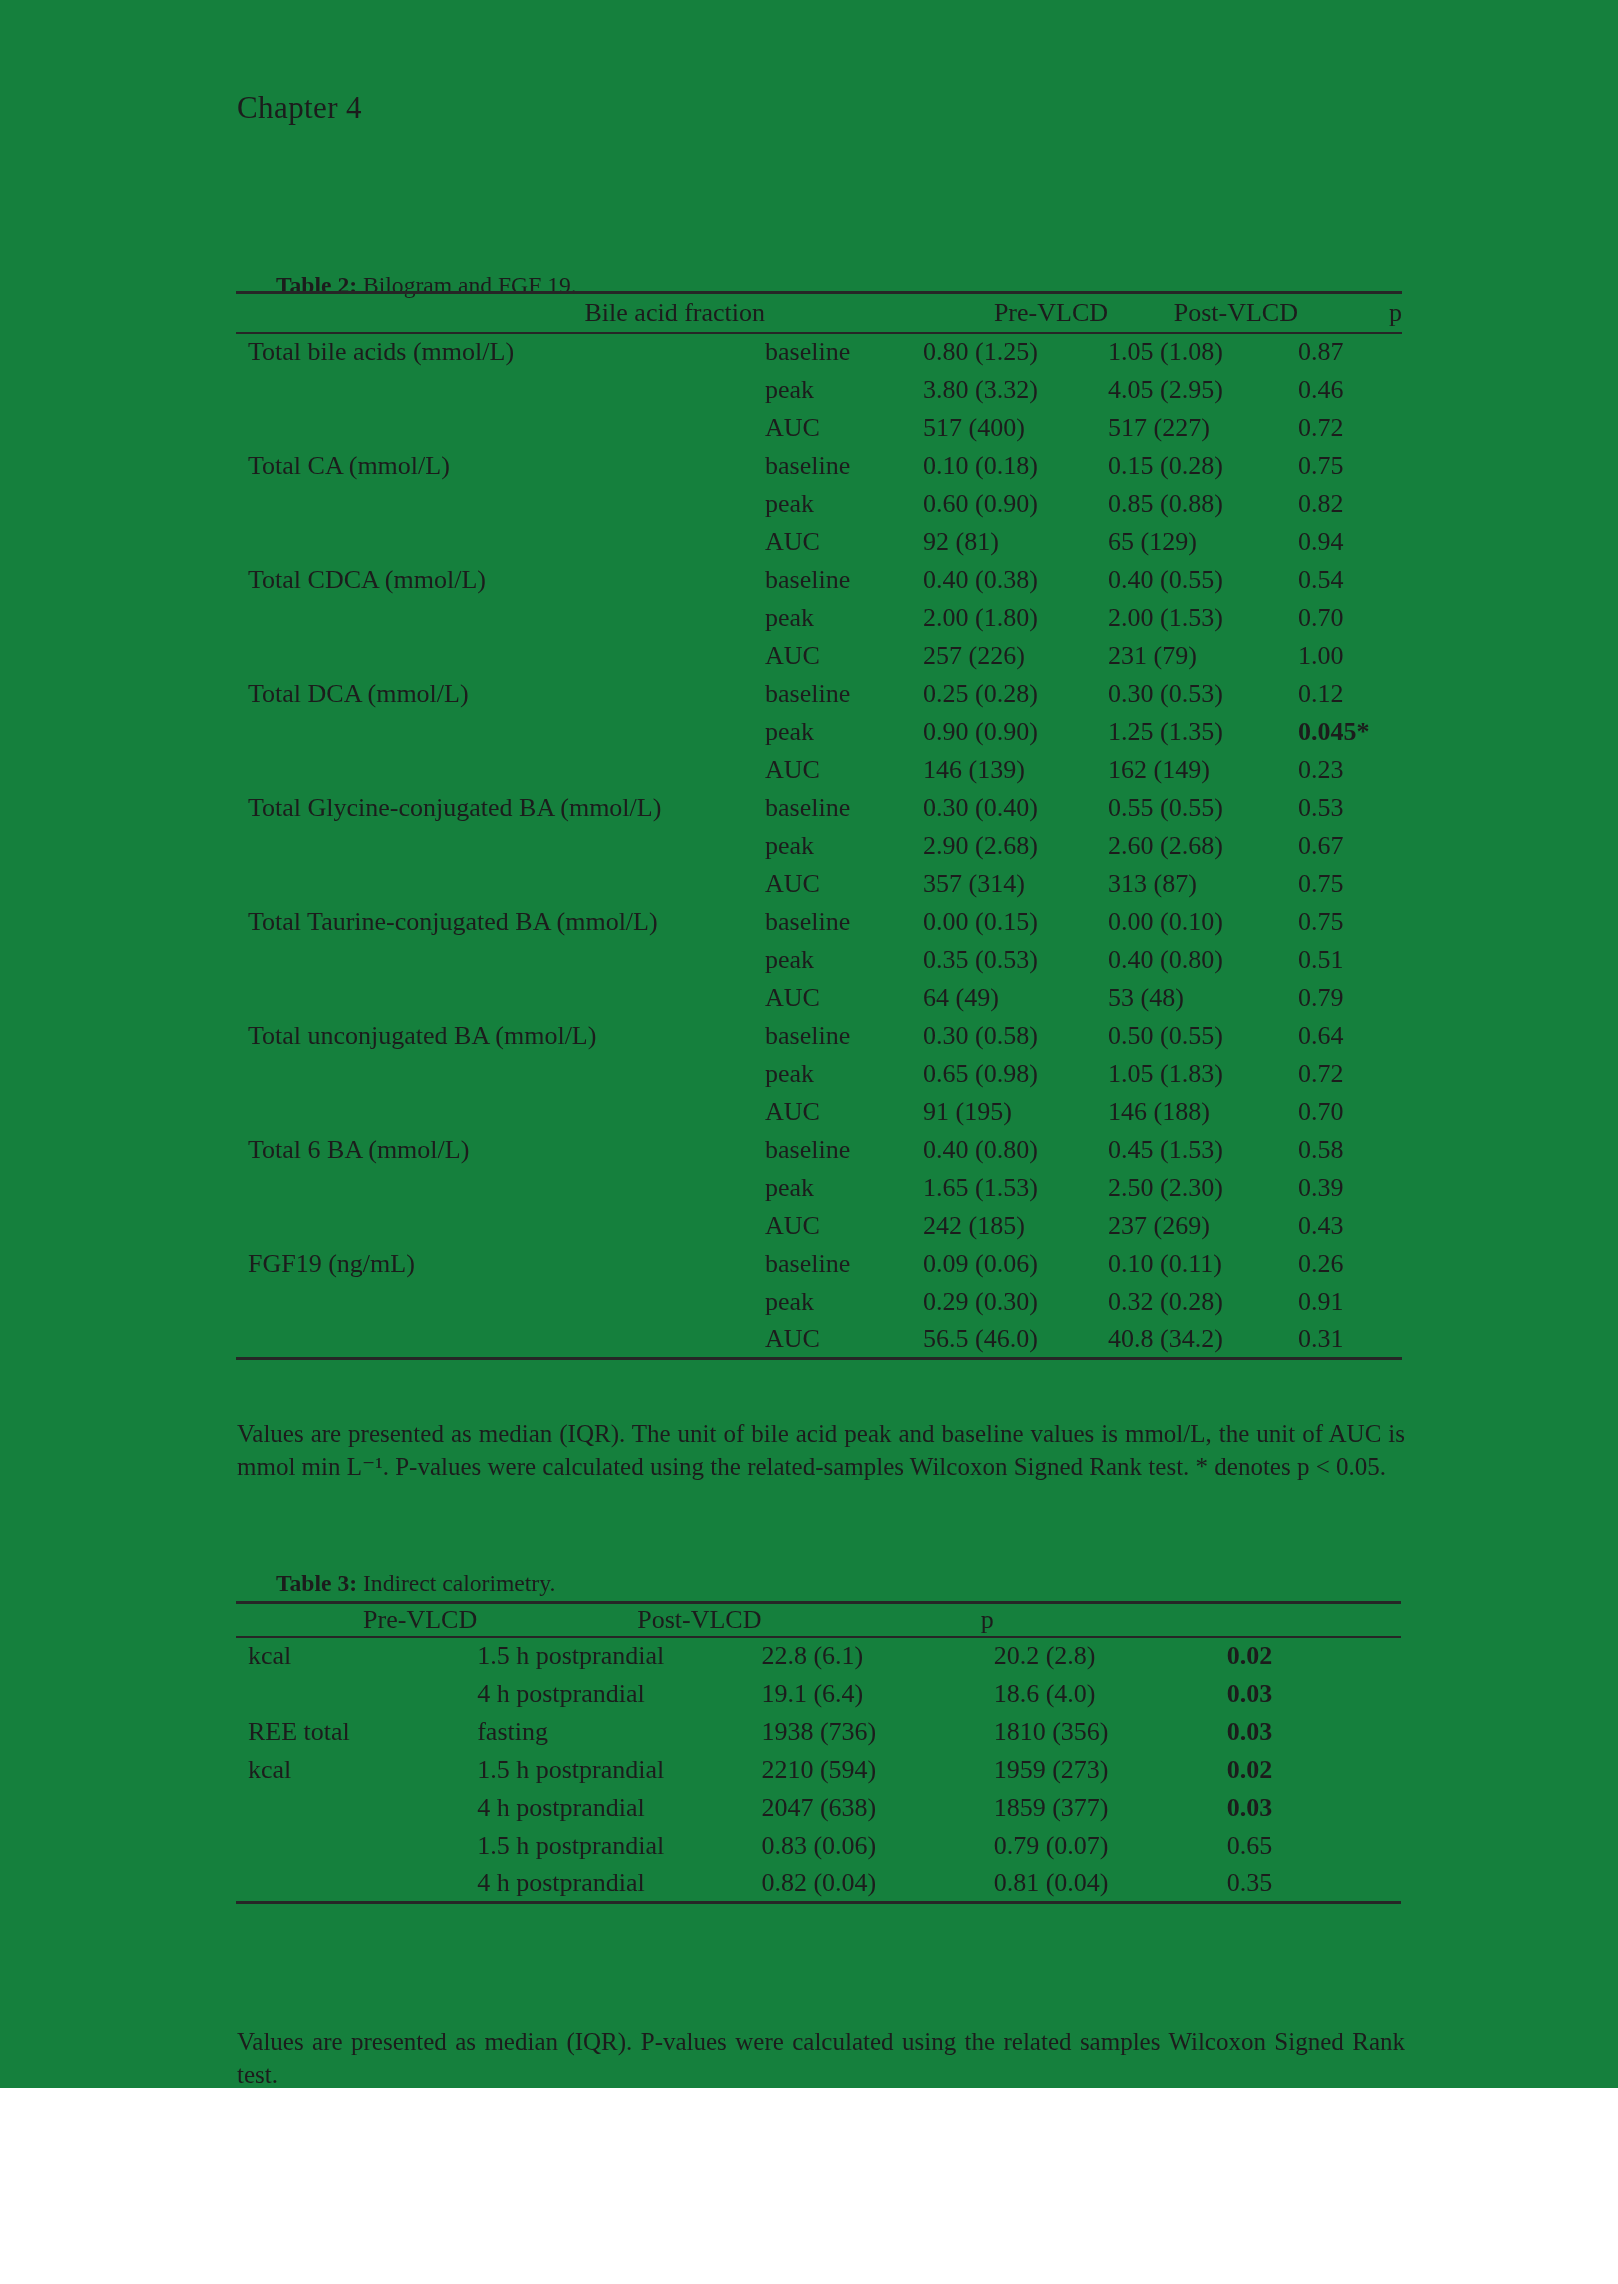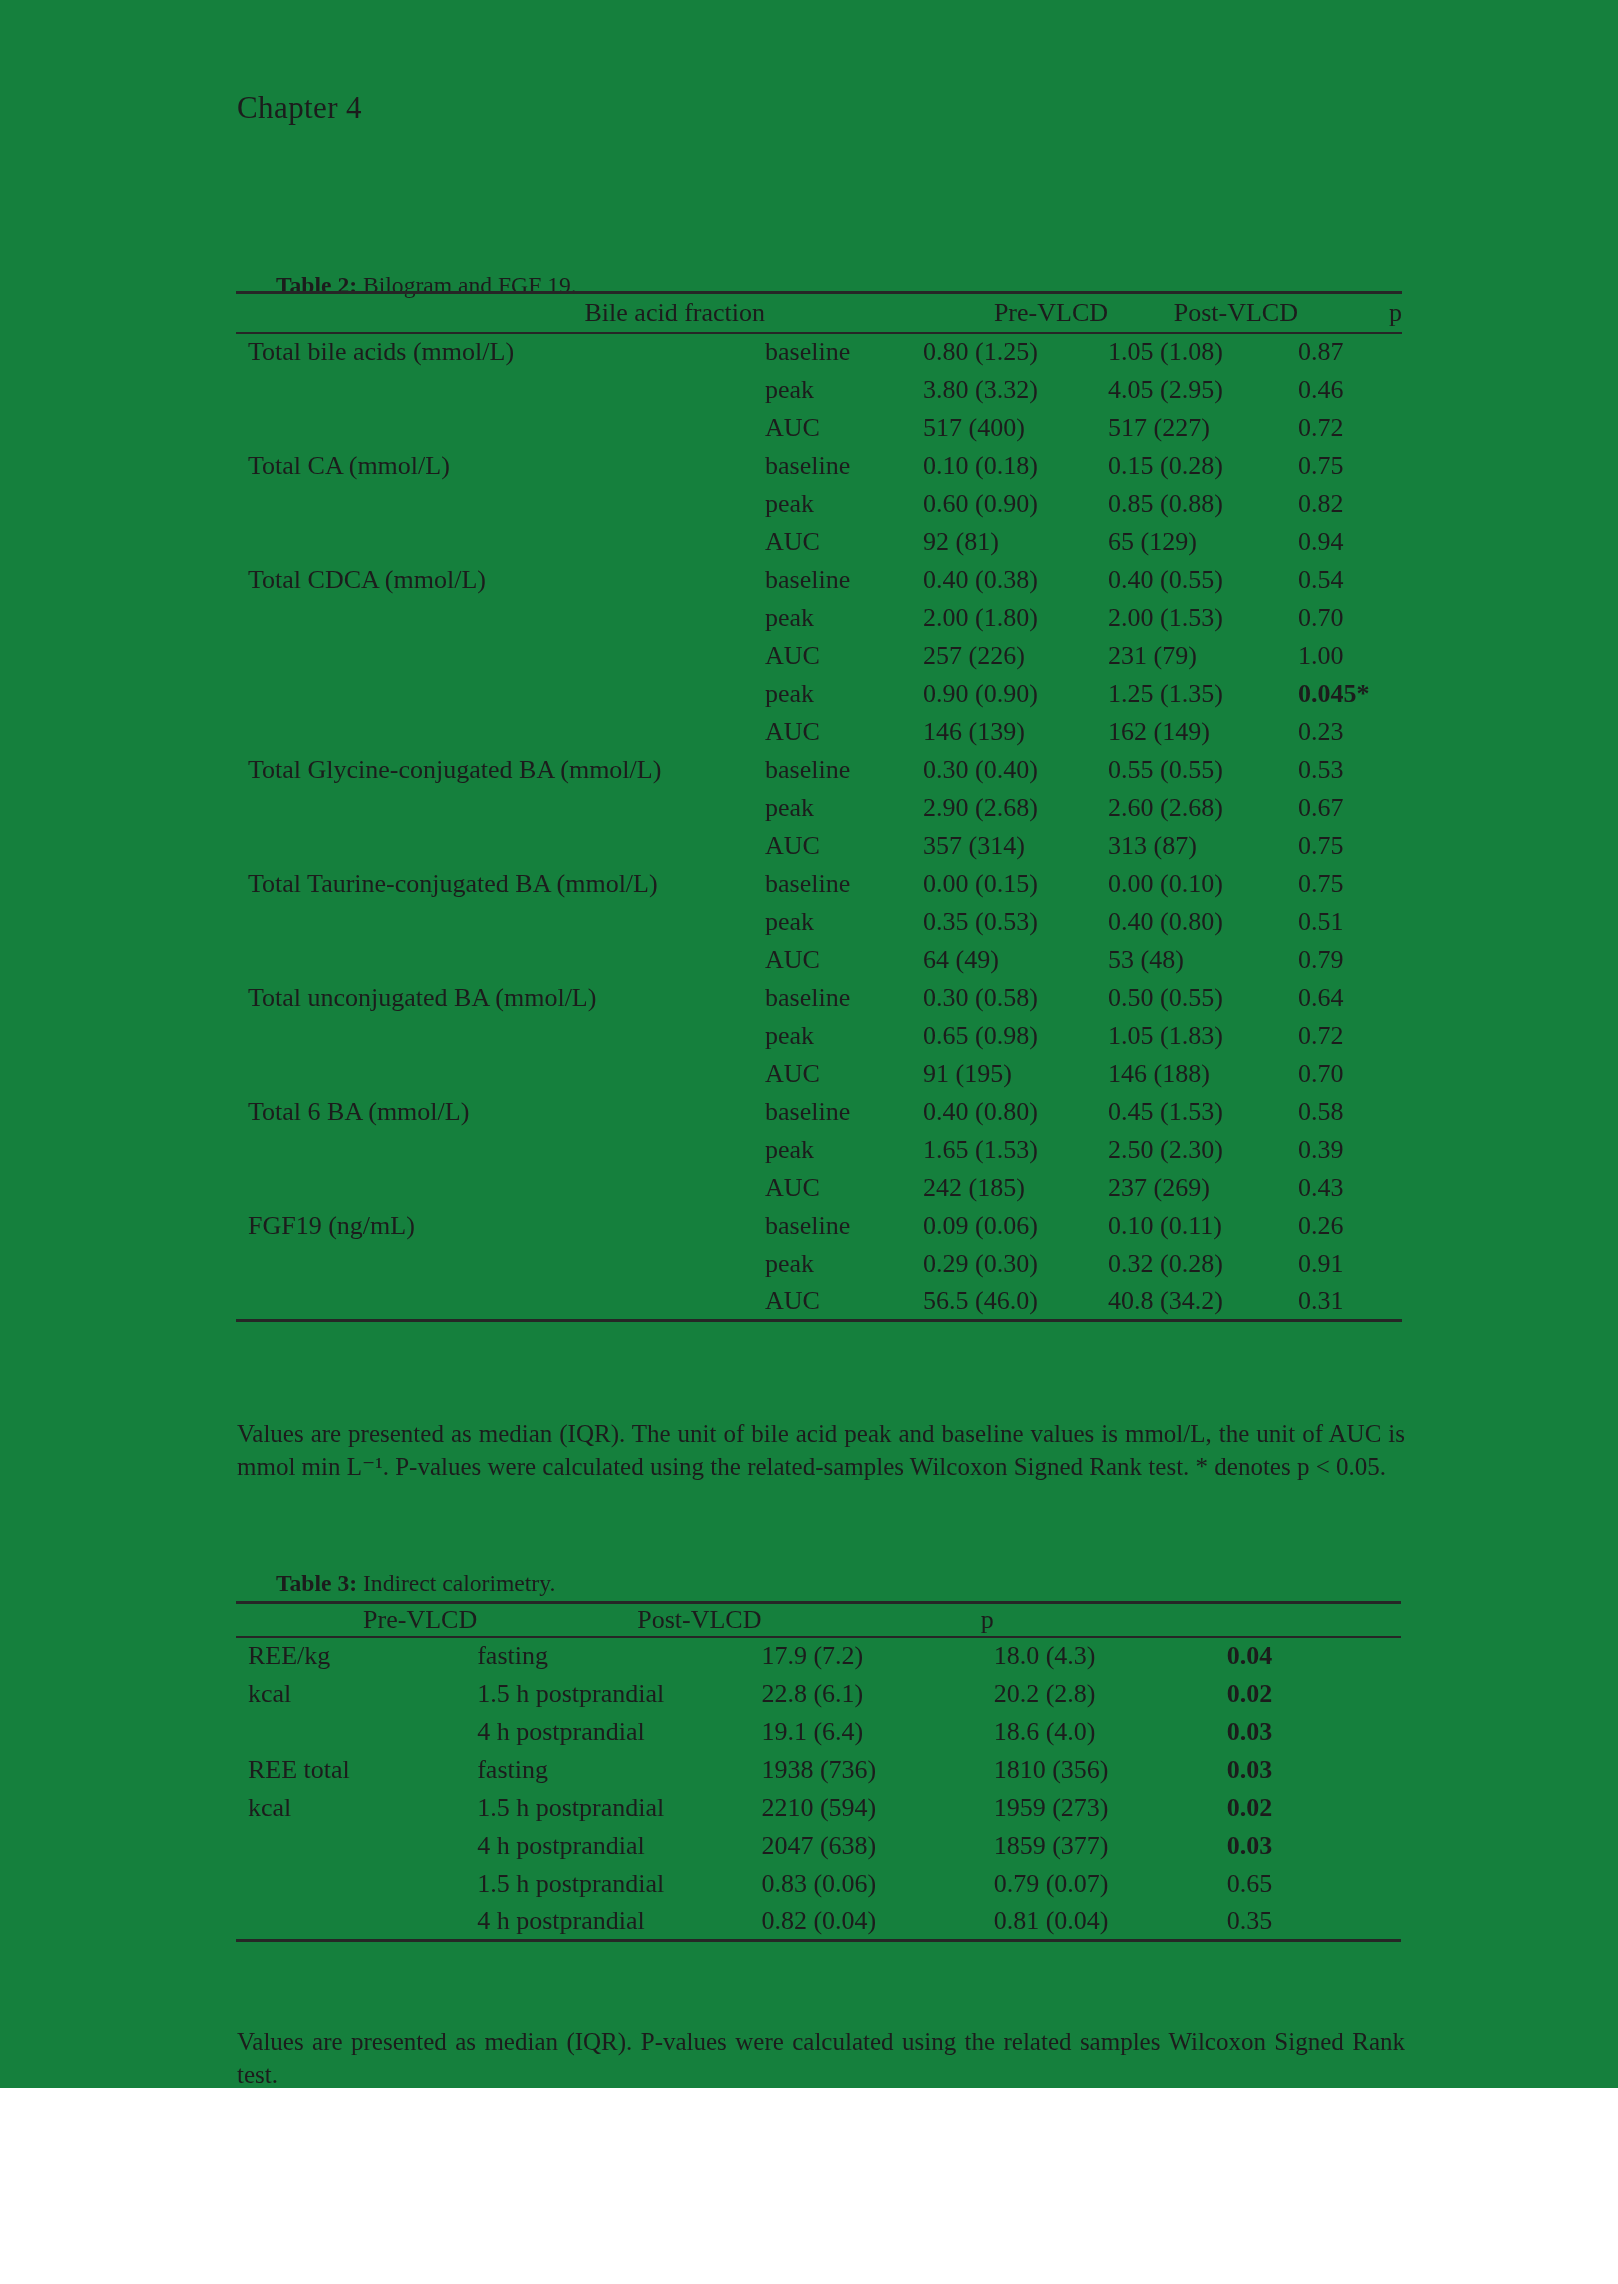--- a/index.html
+++ b/index.html
@@ -167,20 +167,27 @@
           <td>0.70</td>
         </tr>
         <tr>
           <td class="c1"></td>
           <td>AUC</td>
           <td>257 (226)</td>
           <td>231 (79)</td>
           <td>1.00</td>
         </tr>
         <tr>
+          <td class="c1">Total DCA (mmol/L)</td>
+          <td>baseline</td>
+          <td>0.25 (0.28)</td>
+          <td>0.30 (0.53)</td>
+          <td>0.12</td>
+        </tr>
+        <tr>
           <td class="c1"></td>
           <td>peak</td>
           <td>0.90 (0.90)</td>
           <td>1.25 (1.35)</td>
           <td class="b">0.045*</td>
         </tr>
         <tr>
           <td class="c1"></td>
           <td>AUC</td>
           <td>146 (139)</td>
@@ -311,27 +318,20 @@
     <thead>
       <tr>
         <th class="c1">Pre-VLCD</th>
         <th>Post-VLCD</th>
         <th>p</th>
         <th></th>
         <th></th>
       </tr>
     </thead>
     <tbody>
-      <tr>
-          <td class="c1">REE/kg</td>
-          <td>fasting</td>
-          <td>17.9 (7.2)</td>
-          <td>18.0 (4.3)</td>
-          <td class="b">0.04</td>
-        </tr>
         <tr>
           <td class="c1">kcal</td>
           <td>1.5 h postprandial</td>
           <td>22.8 (6.1)</td>
           <td>20.2 (2.8)</td>
           <td class="b">0.02</td>
         </tr>
         <tr>
           <td class="c1"></td>
           <td>4 h postprandial</td>

